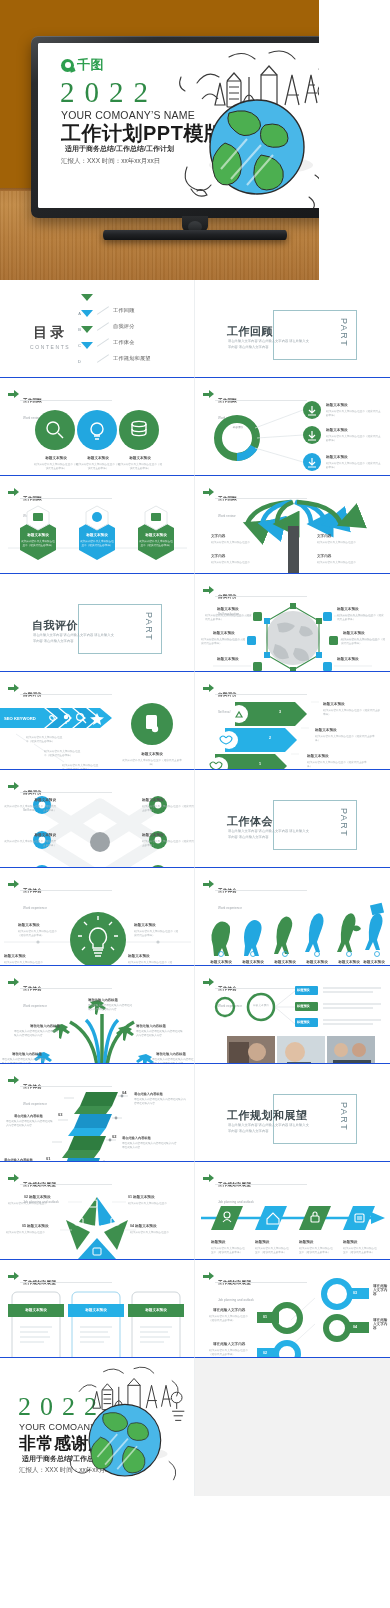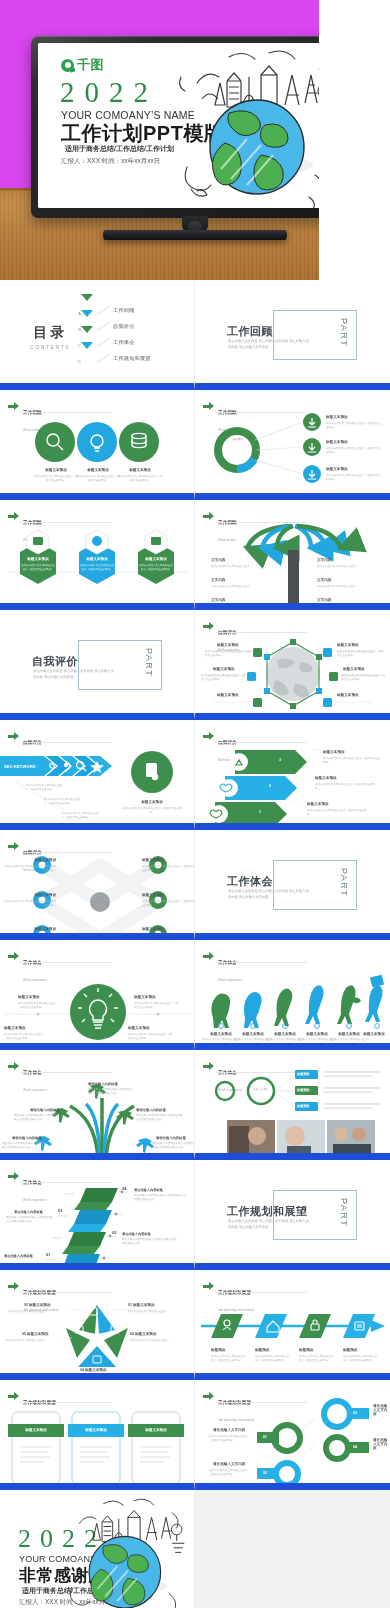--- a/index.html
+++ b/index.html
@@ -5,21 +5,21 @@
   * { margin:0; padding:0; box-sizing:border-box; }
   html,body { width:390px; }
   body {
     font-family:"Liberation Sans", sans-serif;
     background:#ffffff;
     width:390px;
     overflow-x:hidden;
   }
 
   
-  .hero { position:relative; width:319px; height:280px; overflow:hidden; background:#d946ef; }
+  .hero { position:relative; width:319px; height:280px; overflow:hidden; background:#a16207; }
   .hero-wood {
     position:absolute; left:0; top:188px; width:390px; height:92px;
     background:
       repeating-linear-gradient(90deg,
         rgba(0,0,0,.055) 0px, rgba(0,0,0,.055) 1px,
         rgba(255,255,255,.05) 1px, rgba(255,255,255,.05) 3px,
         rgba(0,0,0,.03) 3px, rgba(0,0,0,.03) 5px,
         rgba(255,255,255,.03) 5px, rgba(255,255,255,.03) 8px),
       linear-gradient(180deg,#b9813f 0%,#c28a46 18%,#b67c3a 55%,#a96f31 100%);
   }
@@ -81,22 +81,22 @@
   .cname { position:absolute; left:23px; top:66px; font-size:10.5px; color:#333; letter-spacing:.2px; }
   .mtitle { position:absolute; left:23px; top:77px; font-size:20px; font-weight:bold; color:#1b1b1b; letter-spacing:.5px; }
   .sub1 { position:absolute; left:27px; top:101px; font-size:7px; color:#3a3a3a; font-weight:bold;}
   .sub2 { position:absolute; left:23px; top:114px; font-size:6.5px; color:#555; }
 
   
   .globe-wrap{ position:absolute; right:8px; top:4px; width:175px; height:168px; }
 
   
   .grid { width:390px; display:grid; grid-template-columns:1fr 1fr; }
-  .cell { position:relative; width:195px; height:110px; background:#fff;
-          border-right:1px solid #eceff1; border-bottom:7px solid #1d4ed8; overflow:hidden; }
+  .cell { position:relative; width:195px; height:98px; background:#fff;
+          border-right:1px solid #eceff1; border-bottom:1px solid #1d4ed8; overflow:hidden; }
   .cell:nth-child(2n){ border-right:none; }
   .cell-inner{ position:absolute; inset:0; }
 
   
   .shead{ position:absolute; left:8px; top:11px; display:flex; align-items:flex-start; gap:4px; }
   .arr{ width:11px;height:8px;position:relative;flex:0 0 auto;margin-top:1px;}
   .arr:before{content:"";position:absolute;left:0;top:2.5px;width:6px;height:3px;background:#3e8f4e;}
   .arr:after{content:"";position:absolute;right:0;top:0;border-top:4px solid transparent;
              border-bottom:4px solid transparent;border-left:5px solid #3e8f4e;}
   .shead-tx{ line-height:1.05; }

